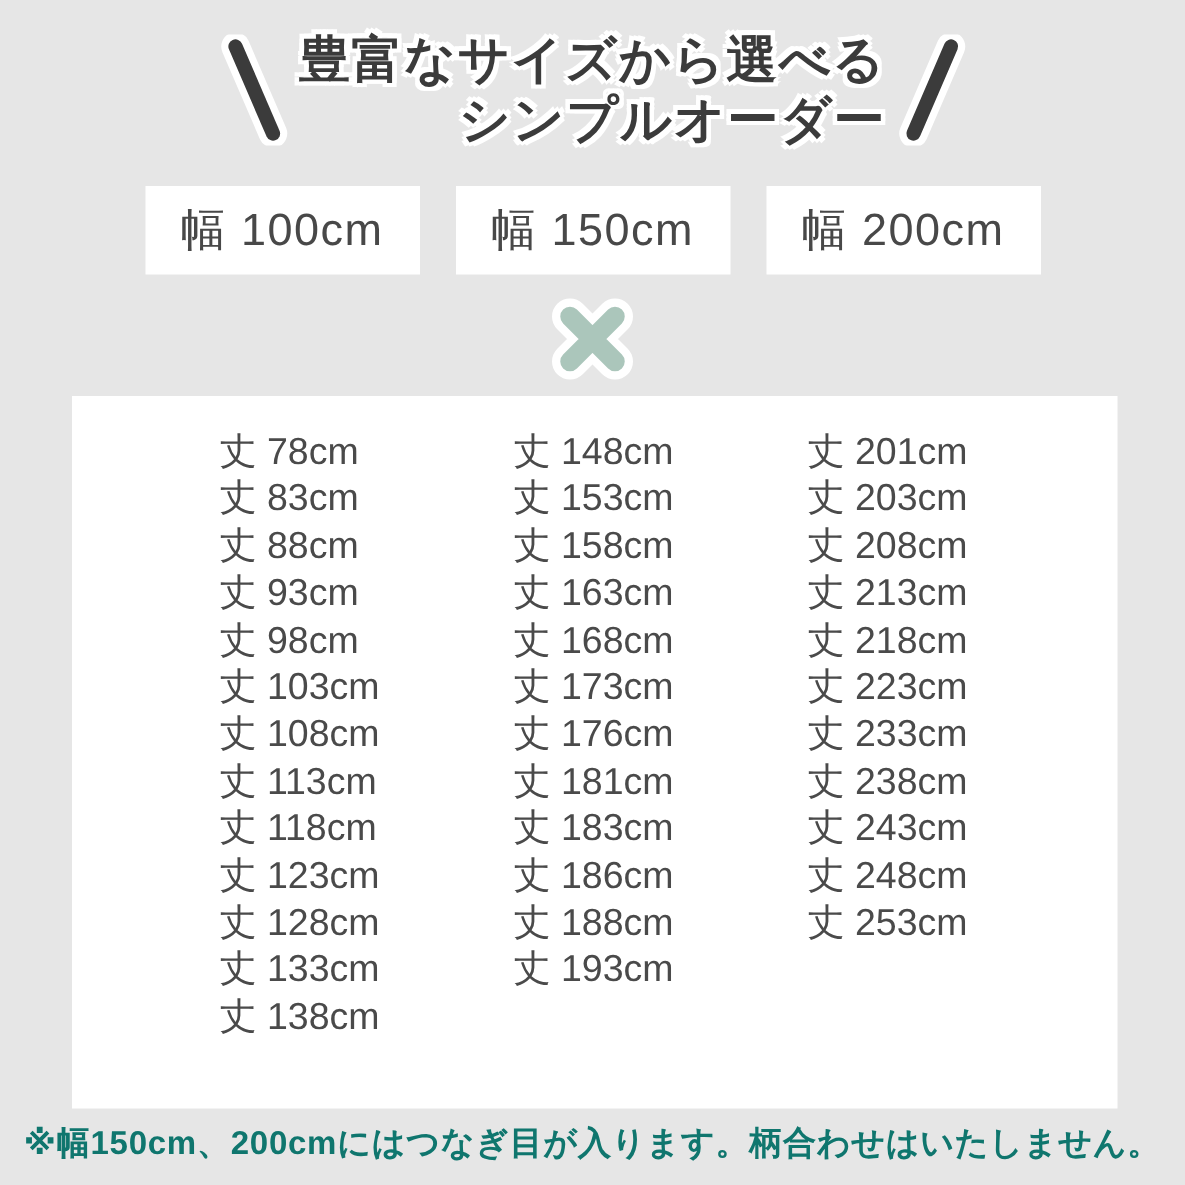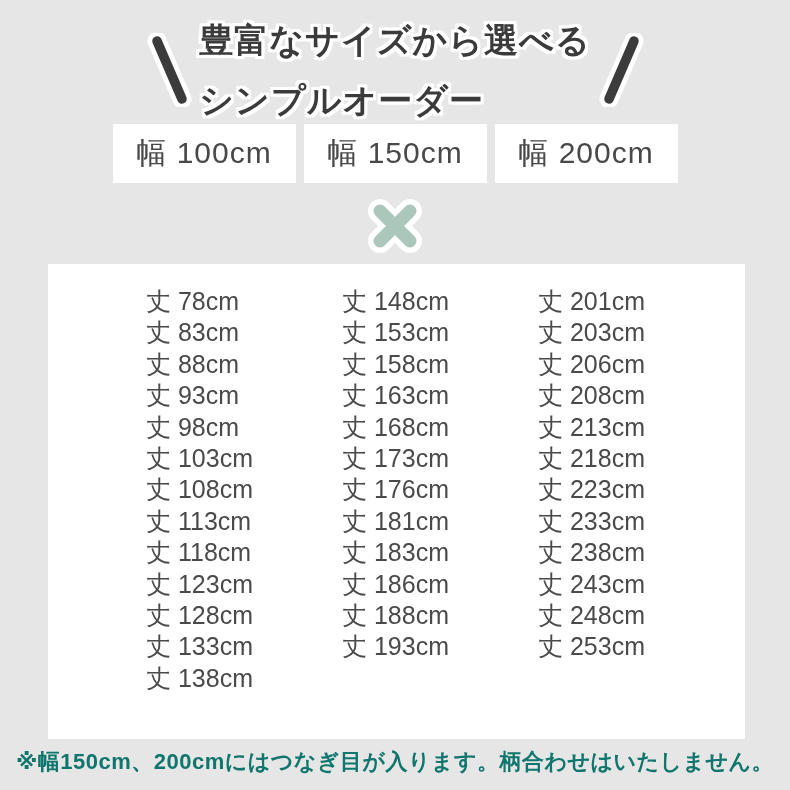--- a/index.html
+++ b/index.html
@@ -28,43 +28,42 @@
     width: 790px;
     display: flex;
     align-items: center;
     justify-content: center;
     gap: 7px;
   }
   .title {
     margin: 0;
     display: flex;
     flex-direction: column;
-    text-align: left;
+    text-align: right;
     font-size: 34px;
     line-height: 40px;
     font-weight: 700;
     letter-spacing: 1px;
     color: #3b3b3b;
     text-shadow:
       -3px -3px 0 #fff, 0 -3px 0 #fff, 3px -3px 0 #fff,
       -3px  0   0 #fff, 3px  0   0 #fff,
       -3px  3px 0 #fff, 0  3px 0 #fff, 3px  3px 0 #fff;
-    gap: 20px;
   }
   .slash { flex: 0 0 auto; }
 
   
   .width-row {
     position: absolute;
     top: 124px;
     left: 0;
     width: 790px;
     display: flex;
     justify-content: center;
-    gap: 8px;
+    gap: 24px;
   }
   .width-box {
     width: 183px;
     height: 59px;
     background: #ffffff;
     display: flex;
     align-items: center;
     justify-content: center;
     font-size: 30px;
     letter-spacing: 1px;
@@ -182,21 +181,20 @@
         <div class="size-item">丈 176cm</div>
         <div class="size-item">丈 181cm</div>
         <div class="size-item">丈 183cm</div>
         <div class="size-item">丈 186cm</div>
         <div class="size-item">丈 188cm</div>
         <div class="size-item">丈 193cm</div>
       </div>
     <div class="length-col">
         <div class="size-item">丈 201cm</div>
         <div class="size-item">丈 203cm</div>
-        <div class="size-item">丈 206cm</div>
         <div class="size-item">丈 208cm</div>
         <div class="size-item">丈 213cm</div>
         <div class="size-item">丈 218cm</div>
         <div class="size-item">丈 223cm</div>
         <div class="size-item">丈 233cm</div>
         <div class="size-item">丈 238cm</div>
         <div class="size-item">丈 243cm</div>
         <div class="size-item">丈 248cm</div>
         <div class="size-item">丈 253cm</div>
       </div>

